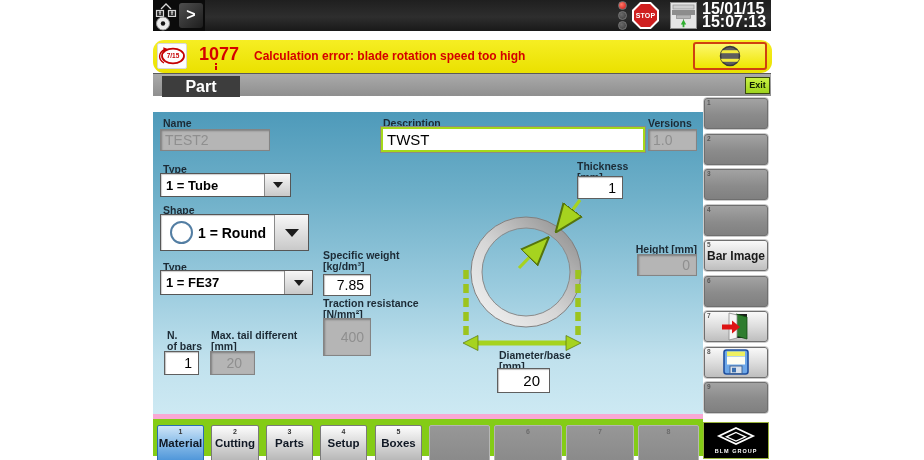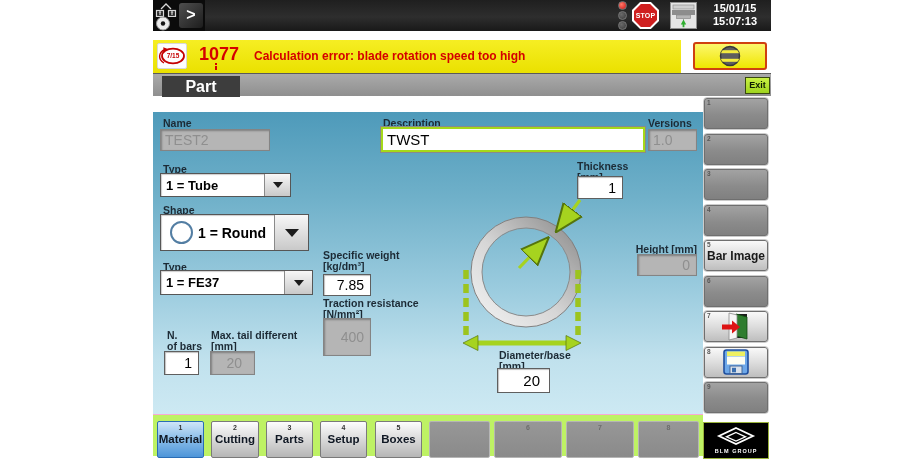--- a/index.html
+++ b/index.html
@@ -18,26 +18,26 @@
   .tlight{position:absolute;left:463px;top:1px;width:13px;height:29px;}
   .tl{width:9px;height:9px;border-radius:50%;margin:0 auto 1px auto;border:1px solid #777;}
   .tl.red{background:radial-gradient(circle at 35% 35%,#ff7a6a,#cc1111);}
   .tl.off{background:radial-gradient(circle at 35% 35%,#6a6a6a,#3a3a3a);}
   .stop-outer{position:absolute;left:479px;top:2px;width:27px;height:27px;background:#fff;
     clip-path:polygon(30% 0%,70% 0%,100% 30%,100% 70%,70% 100%,30% 100%,0% 70%,0% 30%);}
   .stop-inner{position:absolute;left:2px;top:2px;width:23px;height:23px;background:#cf1f1f;
     clip-path:polygon(30% 0%,70% 0%,100% 30%,100% 70%,70% 100%,30% 100%,0% 70%,0% 30%);
     color:#fff;font-size:7px;font-weight:700;text-align:center;line-height:23px;letter-spacing:.2px;}
   .machine-box{position:absolute;left:517px;top:2px;width:27px;height:27px;}
-  .datetime{position:absolute;left:549px;top:2px;width:66px;text-align:center;color:#fff;
-    font-size:11px;font-weight:700;line-height:13px;}
-
-  
-  .alertbar{position:absolute;left:153px;top:40px;width:528px;height:33px;
-    background:linear-gradient(180deg,#f6ee23,#eae100);}
+  .datetime{position:absolute;left:549px;top:2px;width:66px;text-align:left;color:#fff;
+    font-size:16px;font-weight:700;line-height:13px;}
+
+  
+  .alertbar{position:absolute;left:153px;top:40px;width:619px;height:33px;
+    background:linear-gradient(180deg,#f6ee23,#eae100);border-radius:11px;}
   .counter-box{position:absolute;left:4px;top:3px;width:30px;height:26px;background:#fdfdfd;
     border-radius:2px;border:1px solid #d8d8d8;}
   .alert-code{position:absolute;left:46px;top:4px;color:#d40000;font-size:18px;font-weight:700;}
   .alert-mark{position:absolute;left:62px;top:26px;width:2px;height:4px;background:#d40000;}
   .alert-mark:after{content:"";position:absolute;left:0;top:-3px;width:2px;height:2px;background:#d40000;}
   .alert-msg{position:absolute;left:101px;top:9px;color:#d40000;font-size:12px;font-weight:700;}
   .mute-btn{position:absolute;left:540px;top:2px;width:74px;height:28px;border:2px solid #cf4010;
     border-radius:3px;background:linear-gradient(180deg,#fcf76d,#efe600);
     display:flex;align-items:center;justify-content:center;}
 
@@ -89,22 +89,22 @@
   .sbtn.lit{background:linear-gradient(180deg,#fbfbfb,#dddddd 50%,#bcbcbc);}
   .sbtn .slabel{position:absolute;left:0;top:0;width:100%;height:100%;display:flex;align-items:center;
     justify-content:center;font-size:12px;font-weight:700;color:#1a1a1a;}
   .sbtn .sicon{position:absolute;left:0;top:0;width:100%;height:100%;display:flex;align-items:center;
     justify-content:center;}
   .blm-logo{position:absolute;left:703px;top:422px;width:66px;height:37px;background:#000;
     border:1px solid #9ab33b;display:flex;flex-direction:column;align-items:center;justify-content:center;}
   .blm-text{color:#fff;font-size:5.5px;font-weight:700;letter-spacing:1px;margin-top:1px;}
 
   
-  .bottombar{position:absolute;left:153px;top:414px;width:550px;height:42px;background:#bef264;
-    border-top:1px solid #f9a8d4;}
+  .bottombar{position:absolute;left:153px;top:414px;width:550px;height:42px;background:#84cc16;
+    border-top:5px solid #f9a8d4;}
   .btab{position:absolute;top:6px;height:37px;background:linear-gradient(180deg,#fdfdfd,#d9d9d9 50%,#b6b6b6);
     border:1px solid #7a7a7a;border-radius:2px;text-align:center;}
   .btab .bt-num{display:block;font-size:7px;line-height:9px;padding-top:1px;color:#333;font-weight:700;}
   .btab .bt-label{display:block;font-size:11.5px;font-weight:700;color:#101824;line-height:14px;}
   .btab.active{background:linear-gradient(180deg,#cfe5f8,#8fc0ea 45%,#4d95d9);border-color:#2a6db5;}
   .btab.empty{background:linear-gradient(180deg,#979797,#8a8a8a);border-color:#b5b5b5;}
   .btab.empty .bt-num{color:#6c6c6c;}
 </style>
 </head>
 <body>

